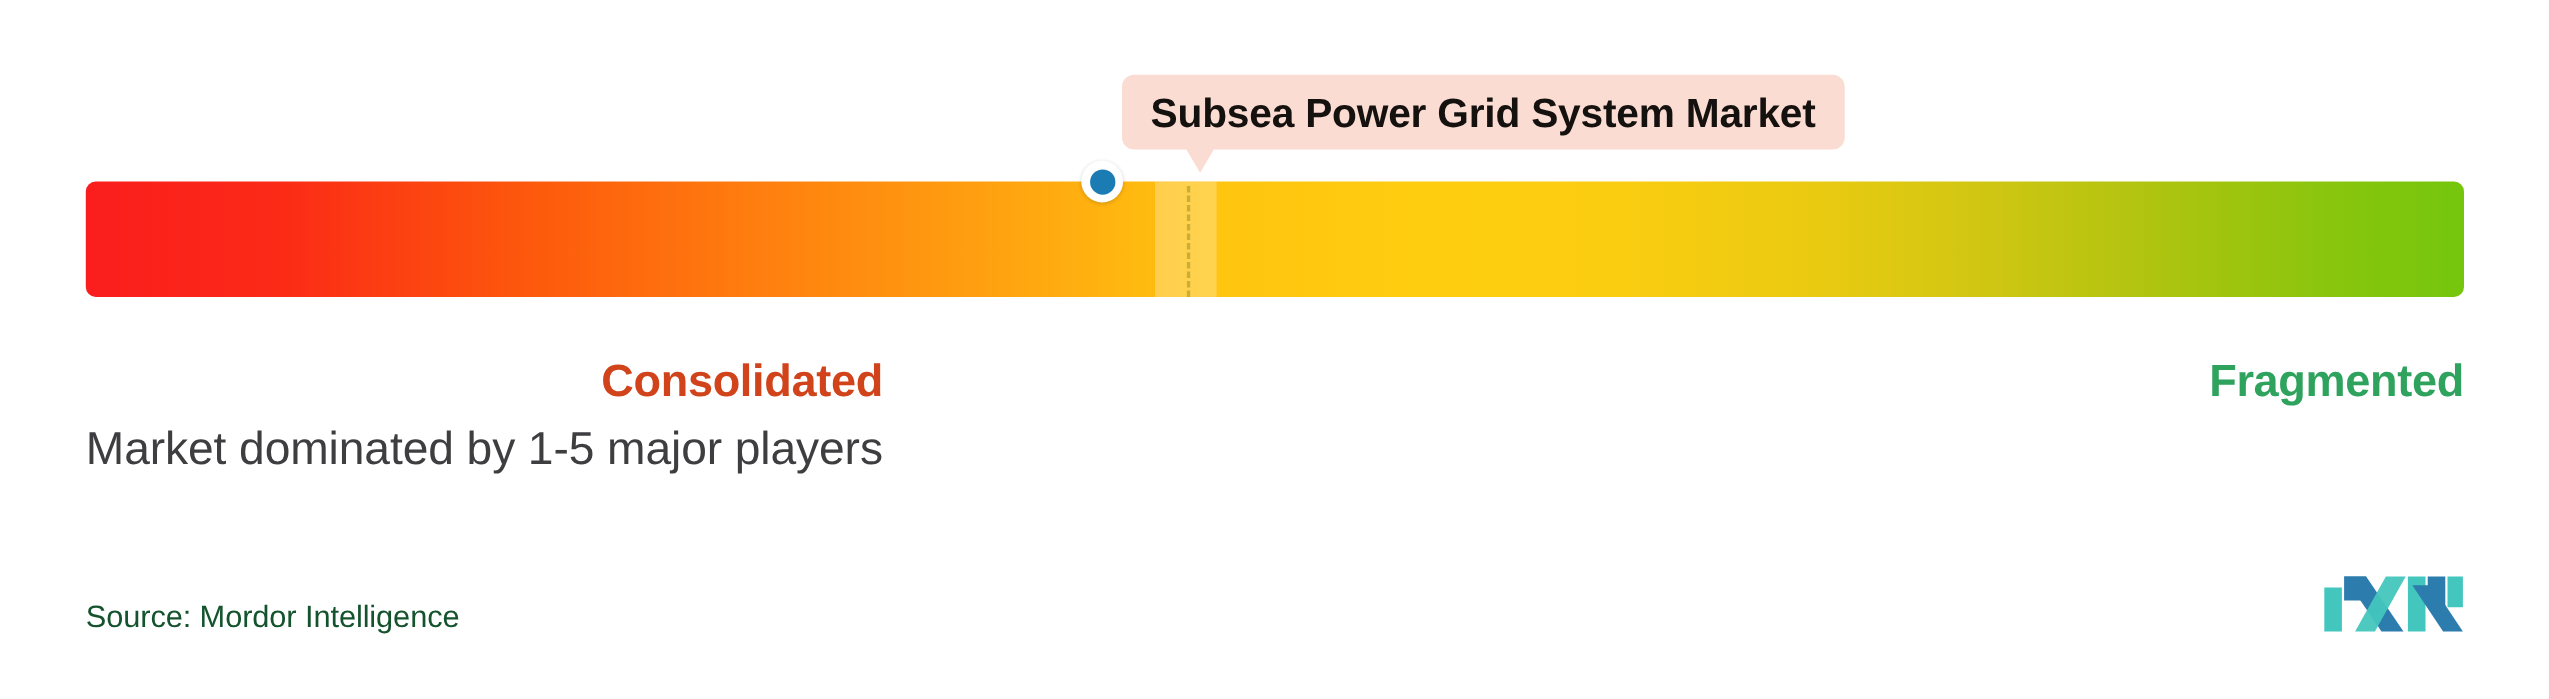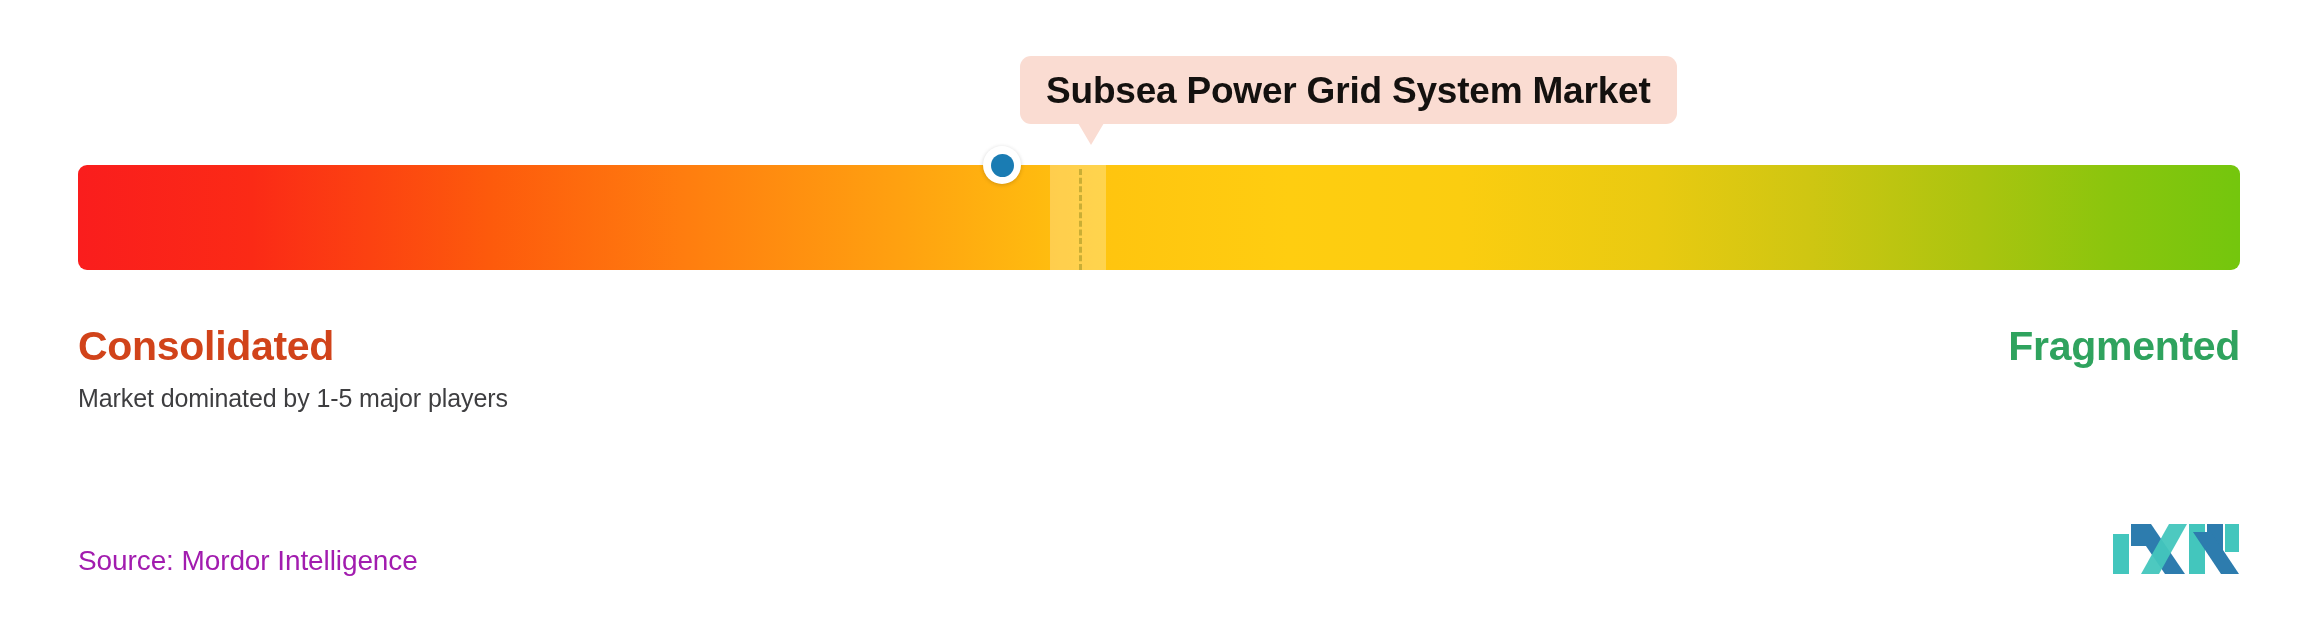--- a/index.html
+++ b/index.html
@@ -19,21 +19,21 @@
     position: relative;
     width: 2317px;
     height: 635px;
     background: #ffffff;
   }
 
   
   .callout {
     position: absolute;
     left: 1020px;
-    top: 56px;
+    top: 68px;
     height: 68px;
     box-sizing: border-box;
     display: flex;
     align-items: center;
     padding: 0 26px;
     background: #fadcd2;
     border-radius: 11px;
     white-space: nowrap;
   }
   .callout-label {
@@ -126,49 +126,49 @@
 
   
   .endpoints {
     position: absolute;
     left: 78px;
     top: 325px;
     width: 2162px;
     display: flex;
     justify-content: space-between;
   }
-  .endpoint.left  { text-align: left; }
+  .endpoint.left  { text-align: right; }
   .endpoint.right { text-align: right; }
 
   .endpoint-title {
     font-size: 41px;
     font-weight: 700;
     letter-spacing: -0.3px;
     line-height: 1.05;
     margin: 0;
   }
   .endpoint.left  .endpoint-title { color: #d1431a; }
   .endpoint.right .endpoint-title { color: #2fa35e; text-align: center; }
 
   .endpoint-desc {
     margin: 17px 0 0 0;
-    font-size: 25px;
+    font-size: 42px;
     font-weight: 400;
     color: #3e3e40;
     line-height: 1.1;
     letter-spacing: -0.1px;
   }
 
   
   .source {
     position: absolute;
     left: 78px;
     top: 545px;
     font-size: 28px;
-    color: #a21caf;
+    color: #14532d;
     letter-spacing: -0.1px;
   }
 
   .logo {
     position: absolute;
     right: 76px;
     top: 512px;
     width: 130px;
     height: 72px;
   }

